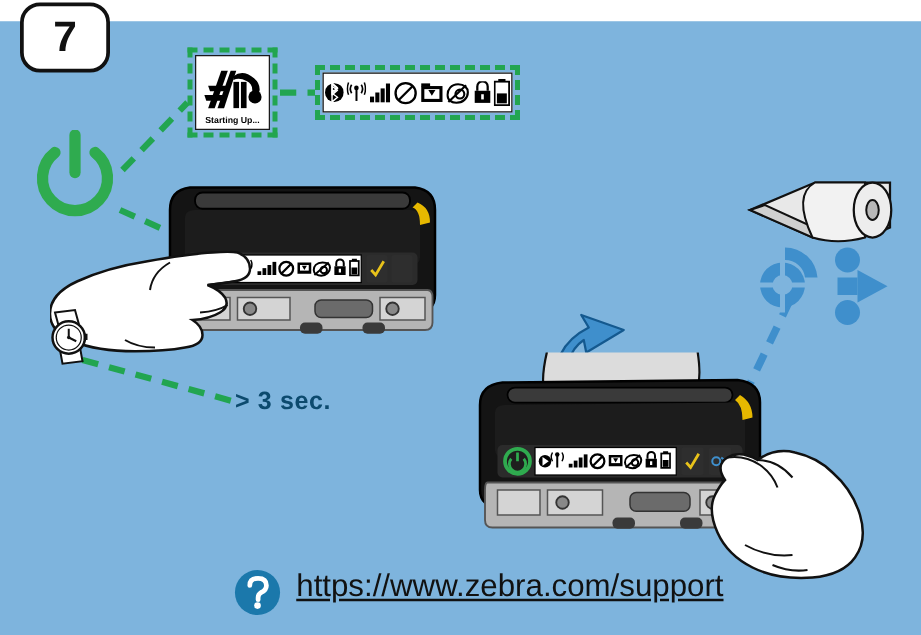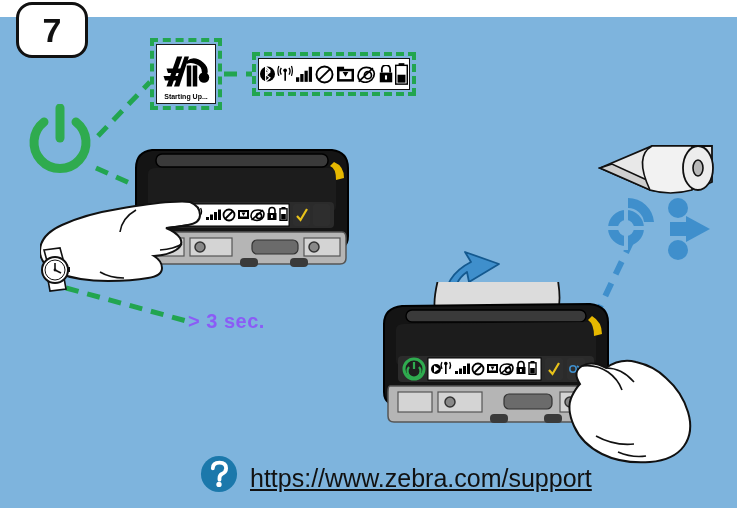--- a/index.html
+++ b/index.html
@@ -48,27 +48,27 @@
   #power-glyph{position:absolute;left:24px;top:104px;width:72px;height:72px;}
 
   
   .dashline{position:absolute;pointer-events:none;}
 
   
   .printer{position:absolute;}
 
   
   #sec-label{
-    position:absolute;left:188px;top:310px;font-size:20px;font-weight:bold;color:#8b5cf6;
+    position:absolute;left:188px;top:310px;font-size:20px;font-weight:bold;color:#0c4a6e;
     letter-spacing:.5px;white-space:nowrap;
   }
 
   
   #footer{
-    position:absolute;left:200px;top:455px;display:flex;align-items:flex-end;gap:12px;
+    position:absolute;left:187px;top:455px;display:flex;align-items:flex-start;gap:12px;
   }
   #help-icon{width:38px;height:38px;flex:0 0 auto;}
   #support-url{
     font-size:25px;color:#111;text-decoration:underline;white-space:nowrap;
     font-family:"Liberation Sans", sans-serif;
   }
 </style>
 </head>
 <body>
 

